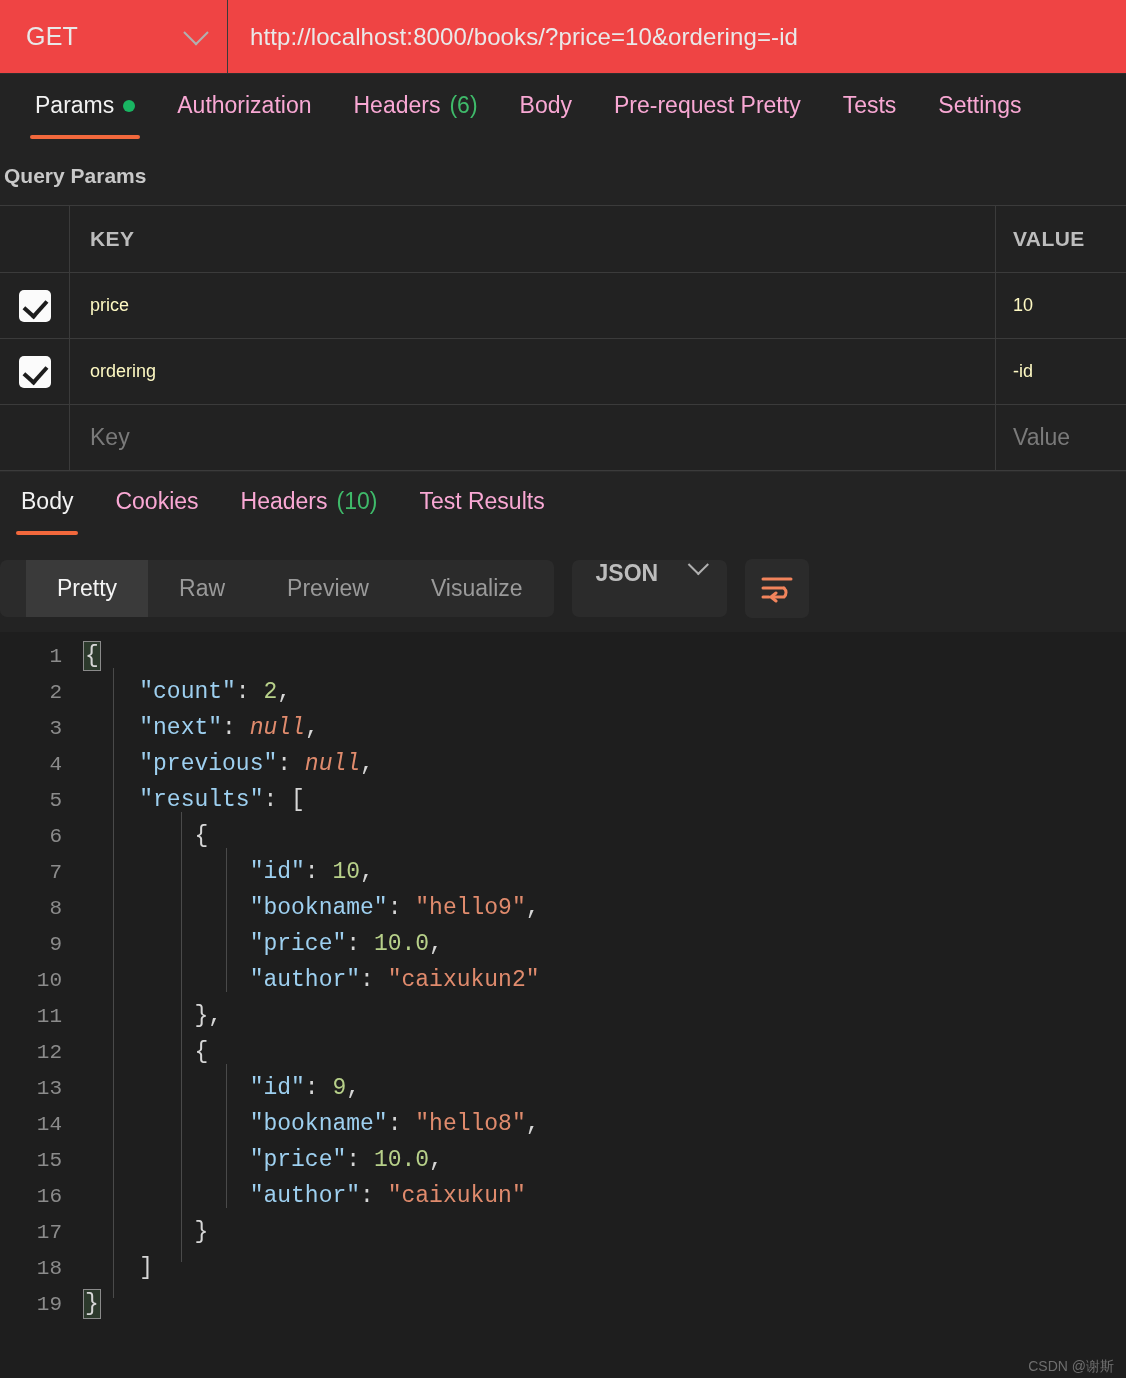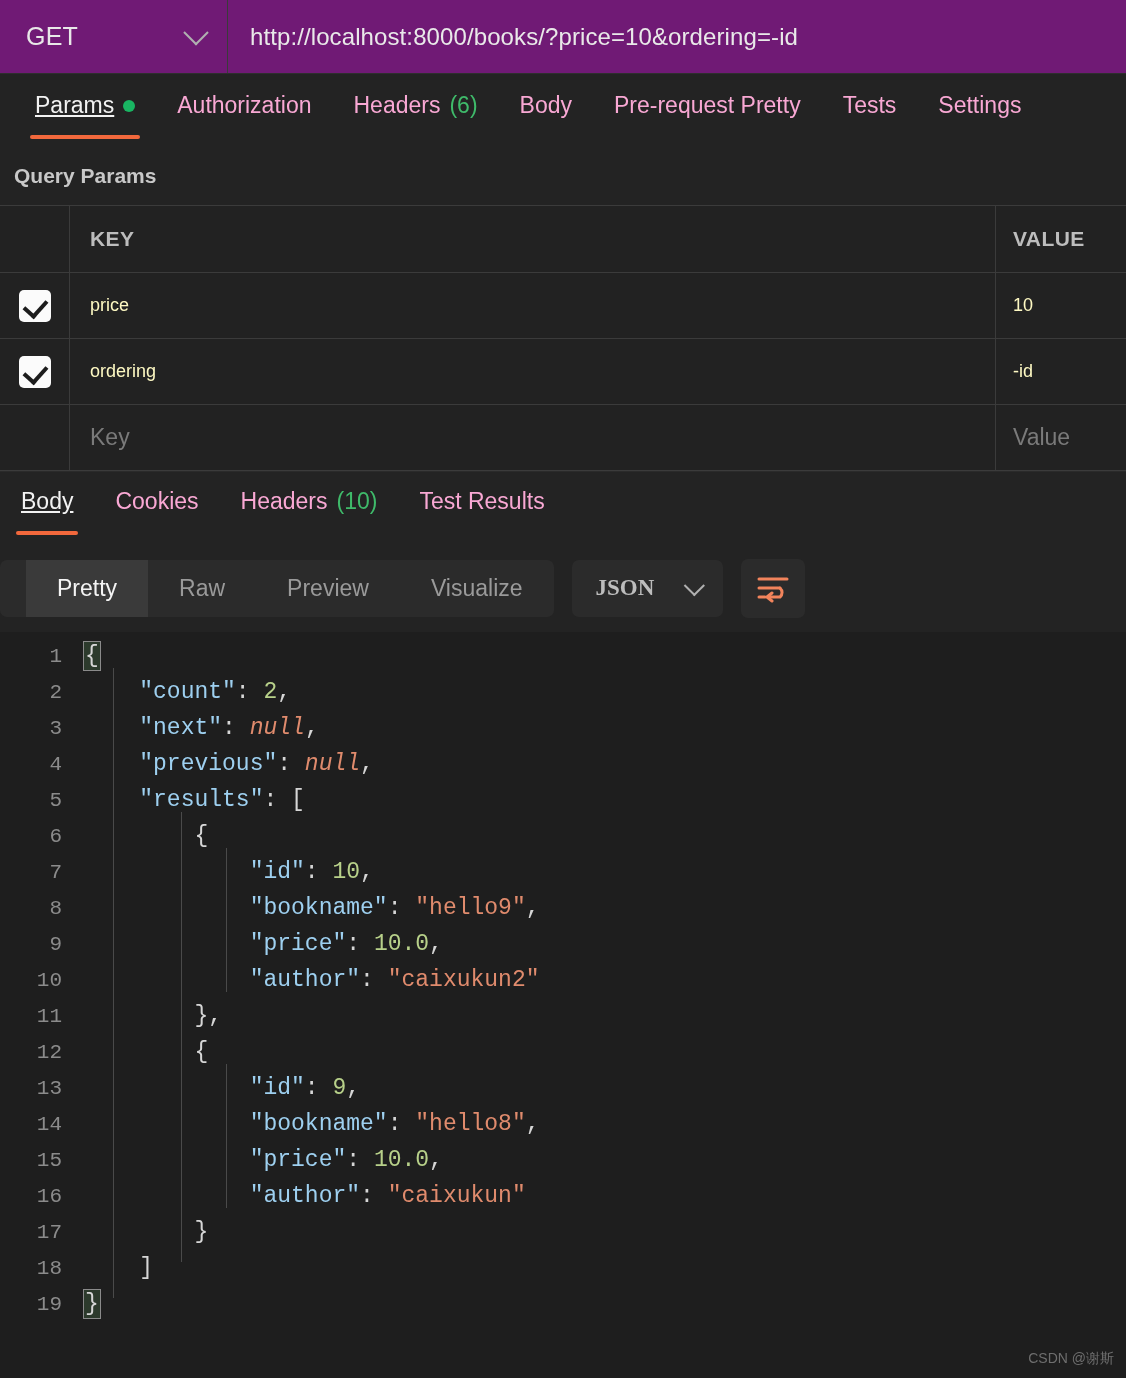--- a/index.html
+++ b/index.html
@@ -7,21 +7,21 @@
     width: 1126px; height: 1378px;
     background: #1e1e1e;
     font-family: "Liberation Sans", sans-serif;
     overflow: hidden;
   }
   body { position: relative; }
 
   
   #url-bar {
     height: 74px;
-    background: #701a75;
+    background: #ef4444;
     display: flex;
     align-items: stretch;
     border-bottom: 1px solid #2e2e2e;
   }
   #method-select {
     width: 228px;
     display: flex;
     align-items: center;
     justify-content: space-between;
     padding: 0 22px 0 26px;
@@ -67,41 +67,41 @@
     position: relative;
     padding: 0 21px;
     height: 55px;
     display: flex;
     align-items: flex-start;
     gap: 9px;
     cursor: pointer;
     white-space: nowrap;
   }
   .rtab .lbl { color: #f9a8d4; font-size: 23px; }
-  .rtab.active .lbl { color: #f2f2f2; text-decoration: underline; }
+  .rtab.active .lbl { color: #f2f2f2; }
   .rtab .cnt { color: #3fba6a; font-size: 23px; }
   .rtab .dot {
     width: 12px; height: 12px; border-radius: 50%;
     background: #19b562;
     margin-top: 8px;
   }
   .rtab .uline {
     position: absolute;
     left: 16px; right: 16px; top: 43px;
     height: 4px;
     background: #f2683c;
     border-radius: 2px;
   }
 
   
   #qp-title {
     height: 58px;
     background: #232323;
     display: flex; align-items: center;
-    padding-left: 14px;
+    padding-left: 4px;
     color: #c8c8c8;
     font-size: 21px;
     font-weight: bold;
   }
   #params-table {
     border-top: 1px solid #3b3b3b;
     background: #222;
   }
   .prow {
     display: flex;
@@ -178,24 +178,23 @@
     color: #9a9a9a;
     font-size: 23px;
     cursor: pointer;
     white-space: nowrap;
   }
   .seg-item.active { background: #3a3a3a; color: #f4f4f4; margin-left: 26px; }
   #json-sel {
     background: #2b2b2b;
     border-radius: 7px;
     height: 57px;
-    display: flex; align-items: center; gap: 30px;
+    display: flex; align-items: flex-start; gap: 30px;
     padding: 0 24px 0 24px;
     cursor: pointer;
-    font-family: Liberation Serif, serif;
   }
   #json-sel .t { color: #bdbdbd; font-size: 23px; font-weight: bold; }
   .chev2 {
     width: 15px; height: 15px;
     border-right: 2.5px solid #b0b0b0;
     border-bottom: 2.5px solid #b0b0b0;
     transform: rotate(45deg) translateY(-4px);
   }
   #wrap-btn {
     background: #2b2b2b;
@@ -246,21 +245,21 @@
   }
   .guide {
     position: absolute;
     width: 1px;
     background: #4a4a4a;
     top: 0;
   }
 
   #watermark {
     position: absolute;
-    right: 12px; bottom: 10px;
+    right: 12px; bottom: 2px;
     color: #6e6e6e;
     font-size: 14px;
   }
 </style>
 </head>
 <body>
 
 <div id="url-bar">
   <div id="method-select">
     <span id="method-label">GET</span>

